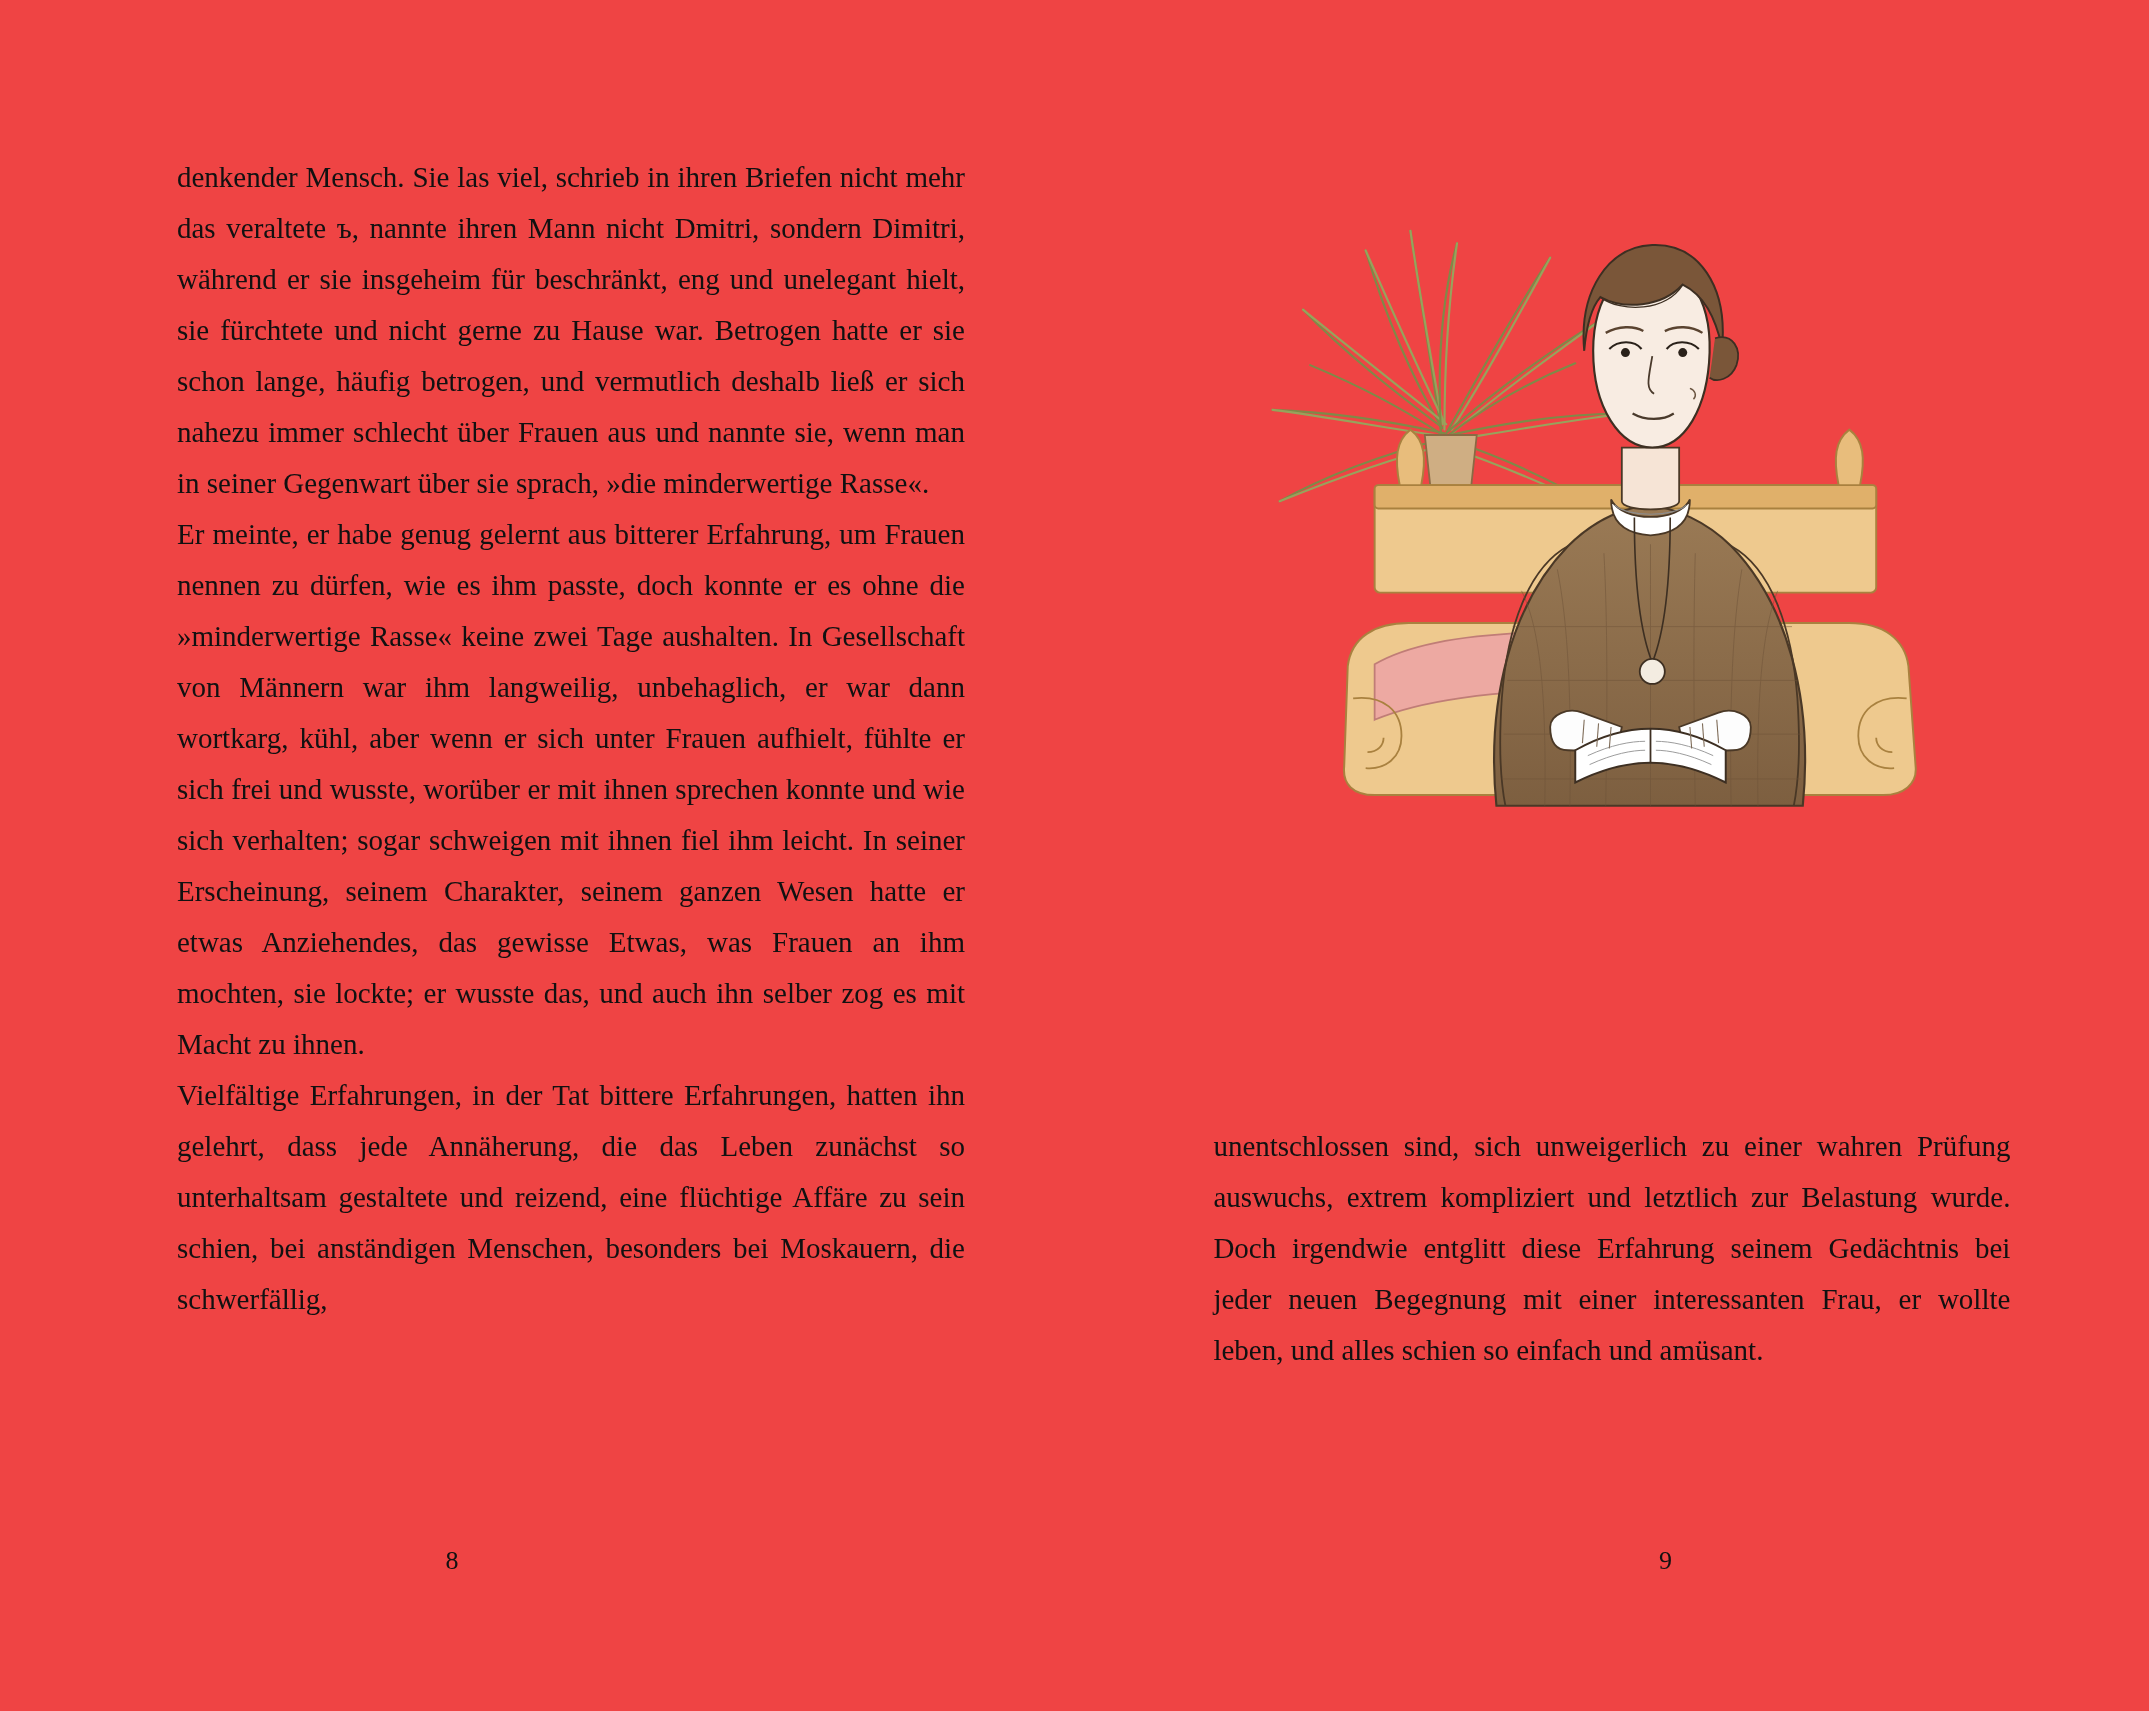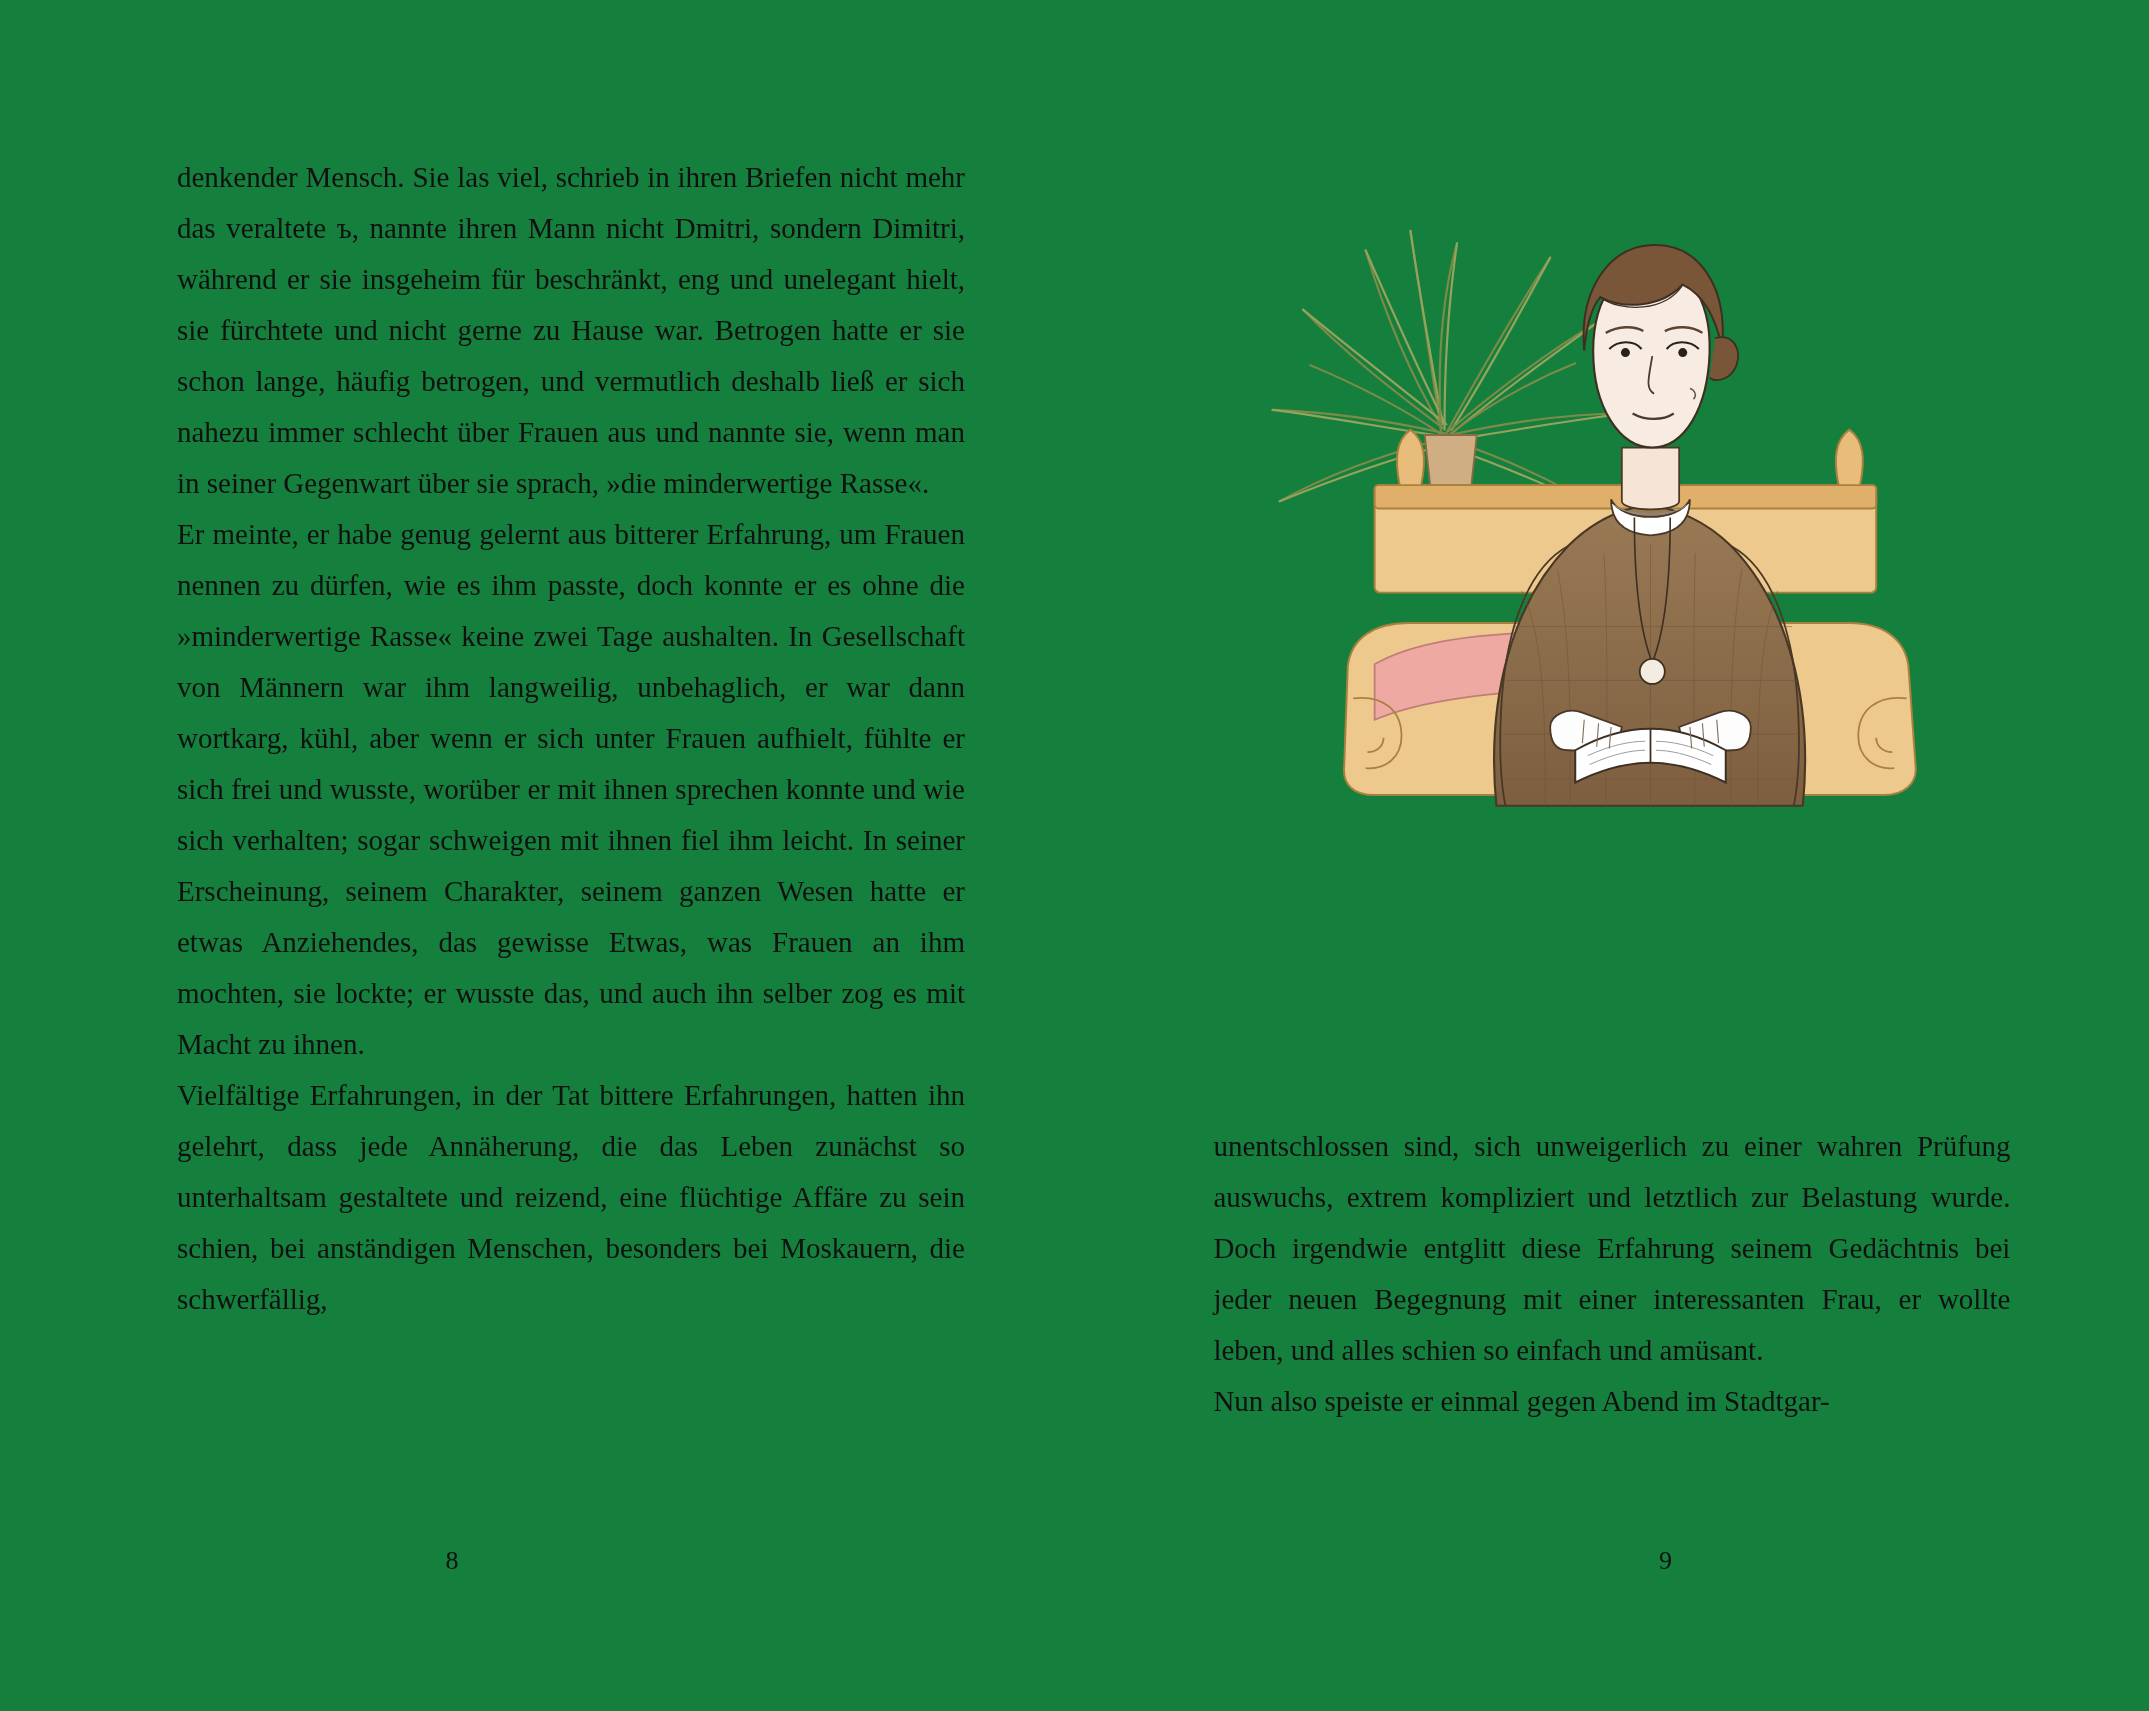--- a/index.html
+++ b/index.html
@@ -11,21 +11,21 @@
     width: 2149px;
     height: 1711px;
     font-family: "Liberation Serif", serif;
     color: #111111;
     overflow: hidden;
   }
   .spread {
     position: relative;
     width: 2149px;
     height: 1711px;
-    background: #15803d;
+    background: #ef4444;
     display: flex;
     box-sizing: border-box;
     gap: 36px;
   }
   .page {
     position: relative;
     width: 1075px;
     height: 1711px;
     box-sizing: border-box;
   }
@@ -219,20 +219,19 @@
           <path d="M440 672 L438 696"></path>
           <path d="M558 664 L560 690"></path>
           <path d="M542 668 L544 694"></path>
           <path d="M528 672 L530 696"></path>
         </g>
       </svg>
     </div>
 
     <div class="textcol" style="margin-top:1005px">
       <p>unentschlossen sind, sich unweigerlich zu einer wahren Prüfung auswuchs, extrem kompliziert und letztlich zur Belastung wurde. Doch irgendwie entglitt diese Erfahrung seinem Gedächtnis bei jeder neuen Begegnung mit einer interessanten Frau, er wollte leben, und alles schien so einfach und amüsant.</p>
-      <p>Nun also speiste er einmal gegen Abend im Stadtgar-</p>
     </div>
 
     <div class="folio">9</div>
   </div>
 
 </div>
 
 
 </body></html>

